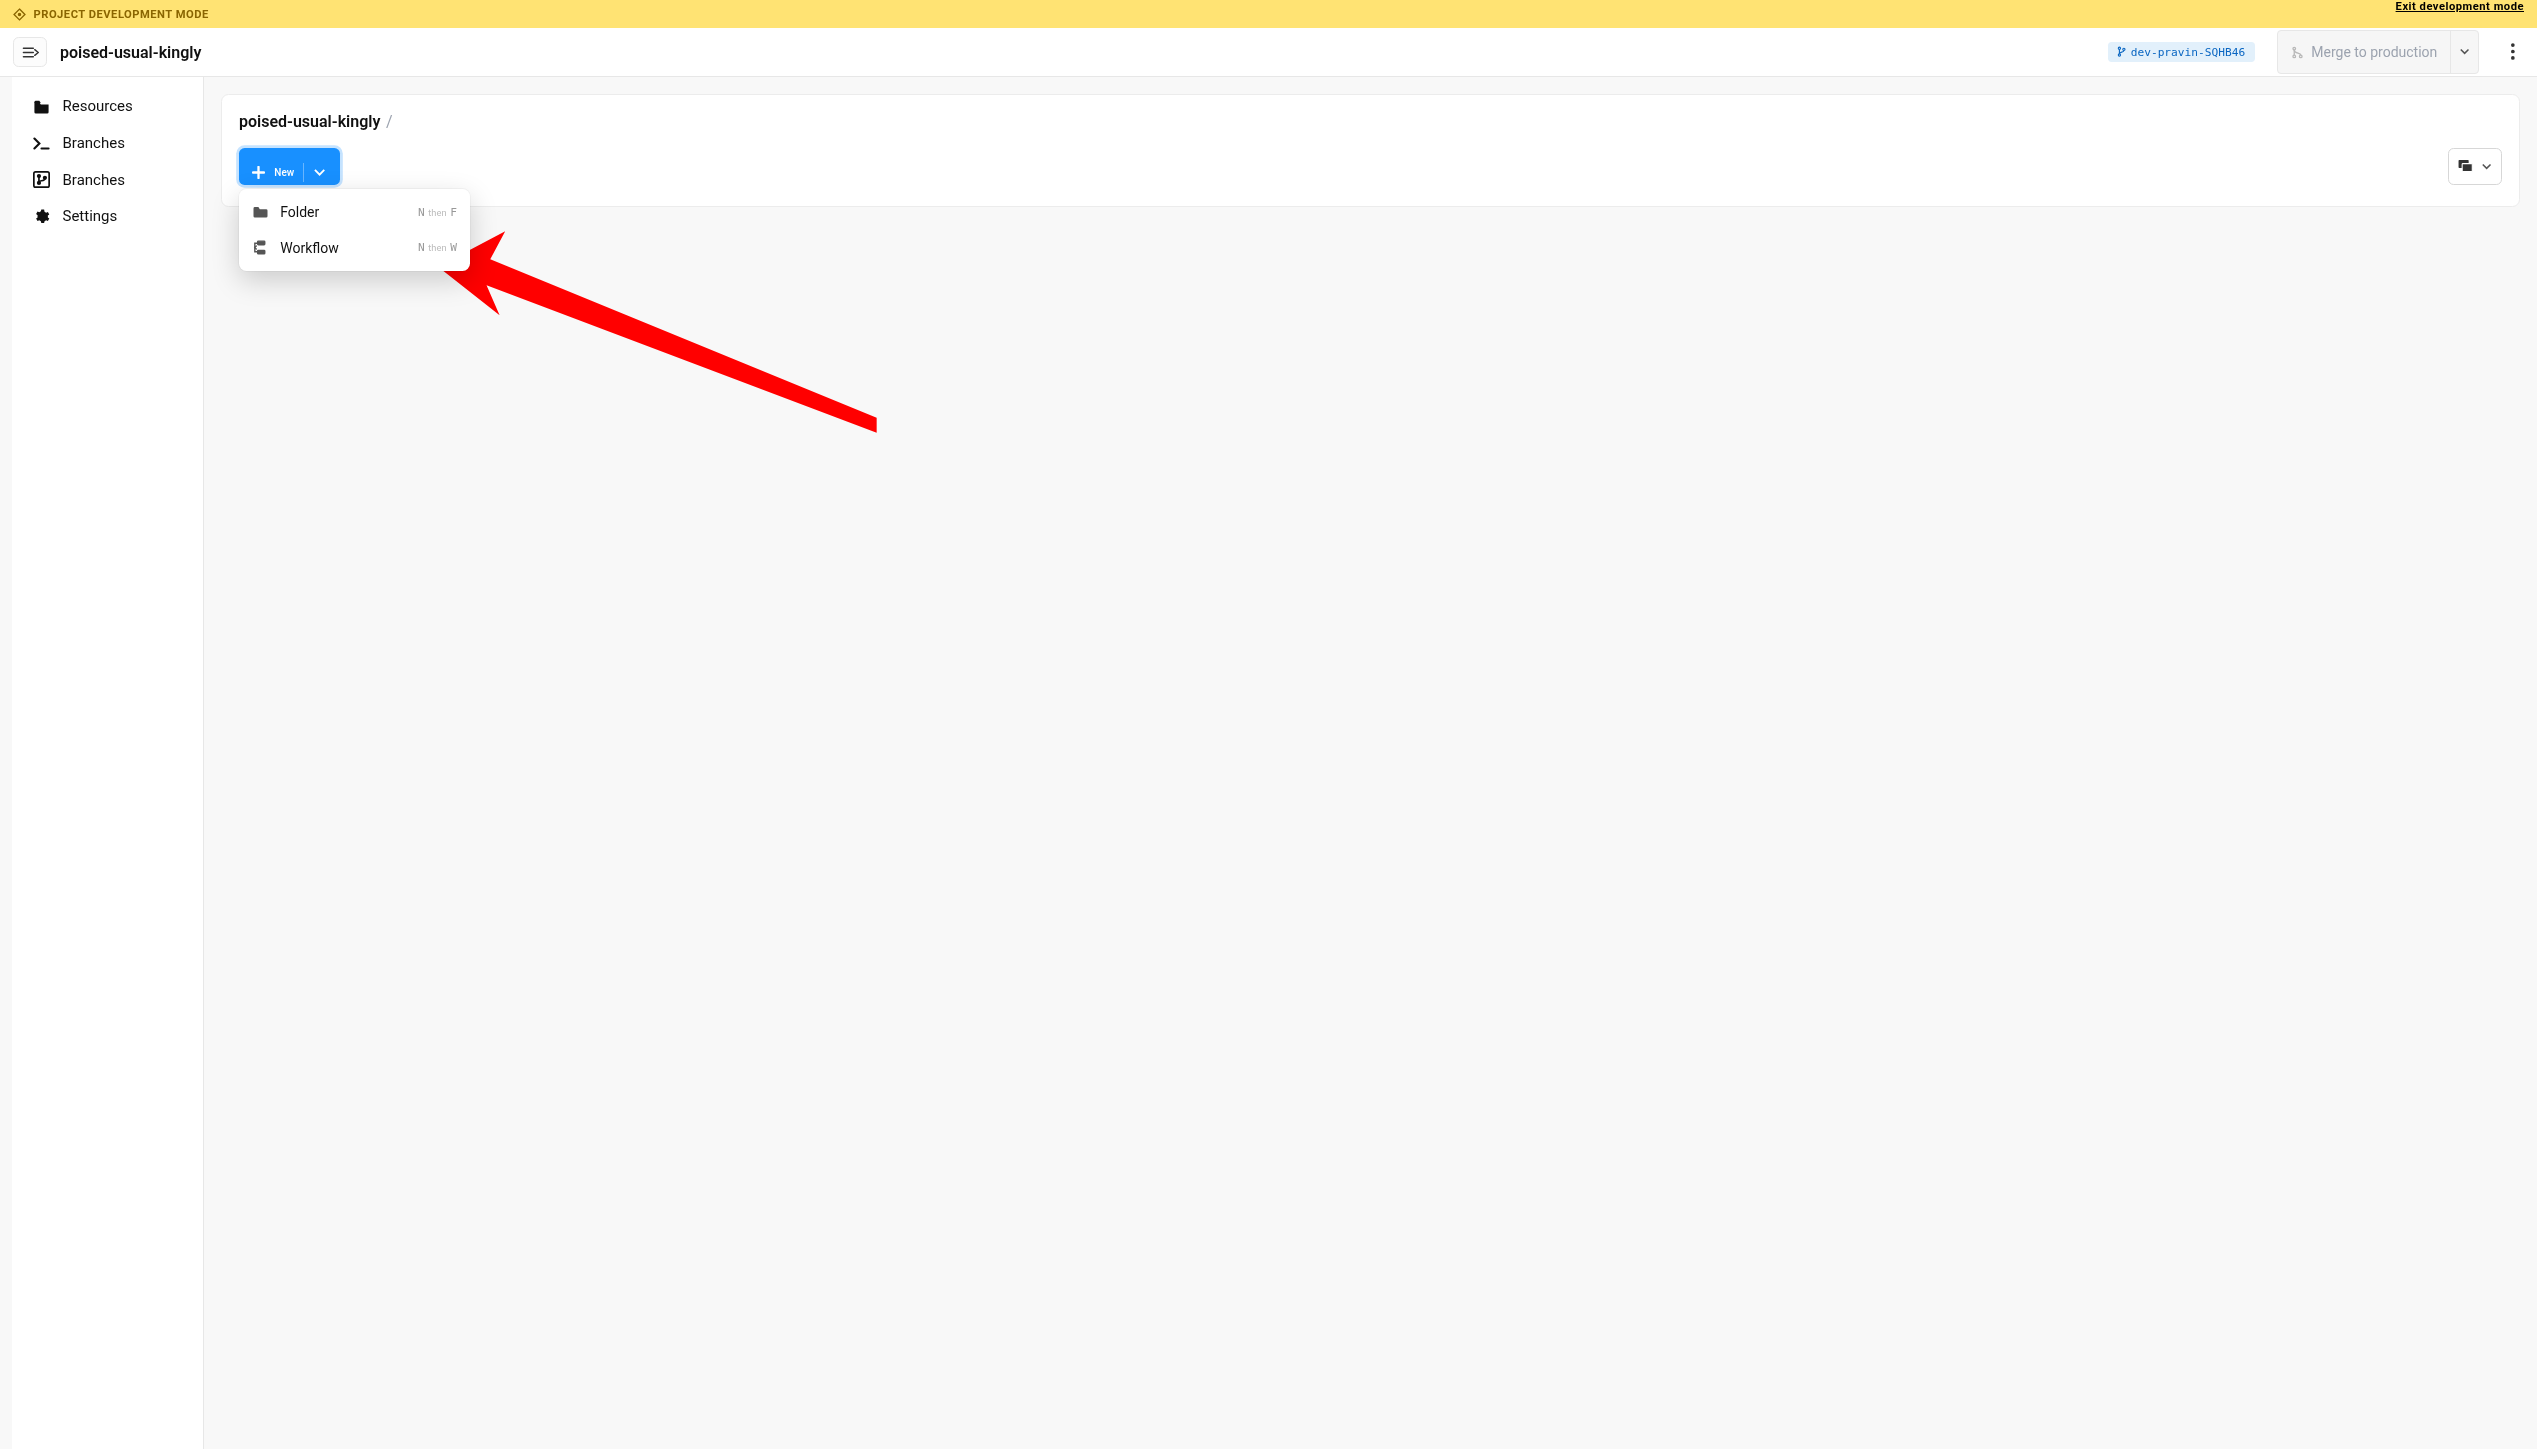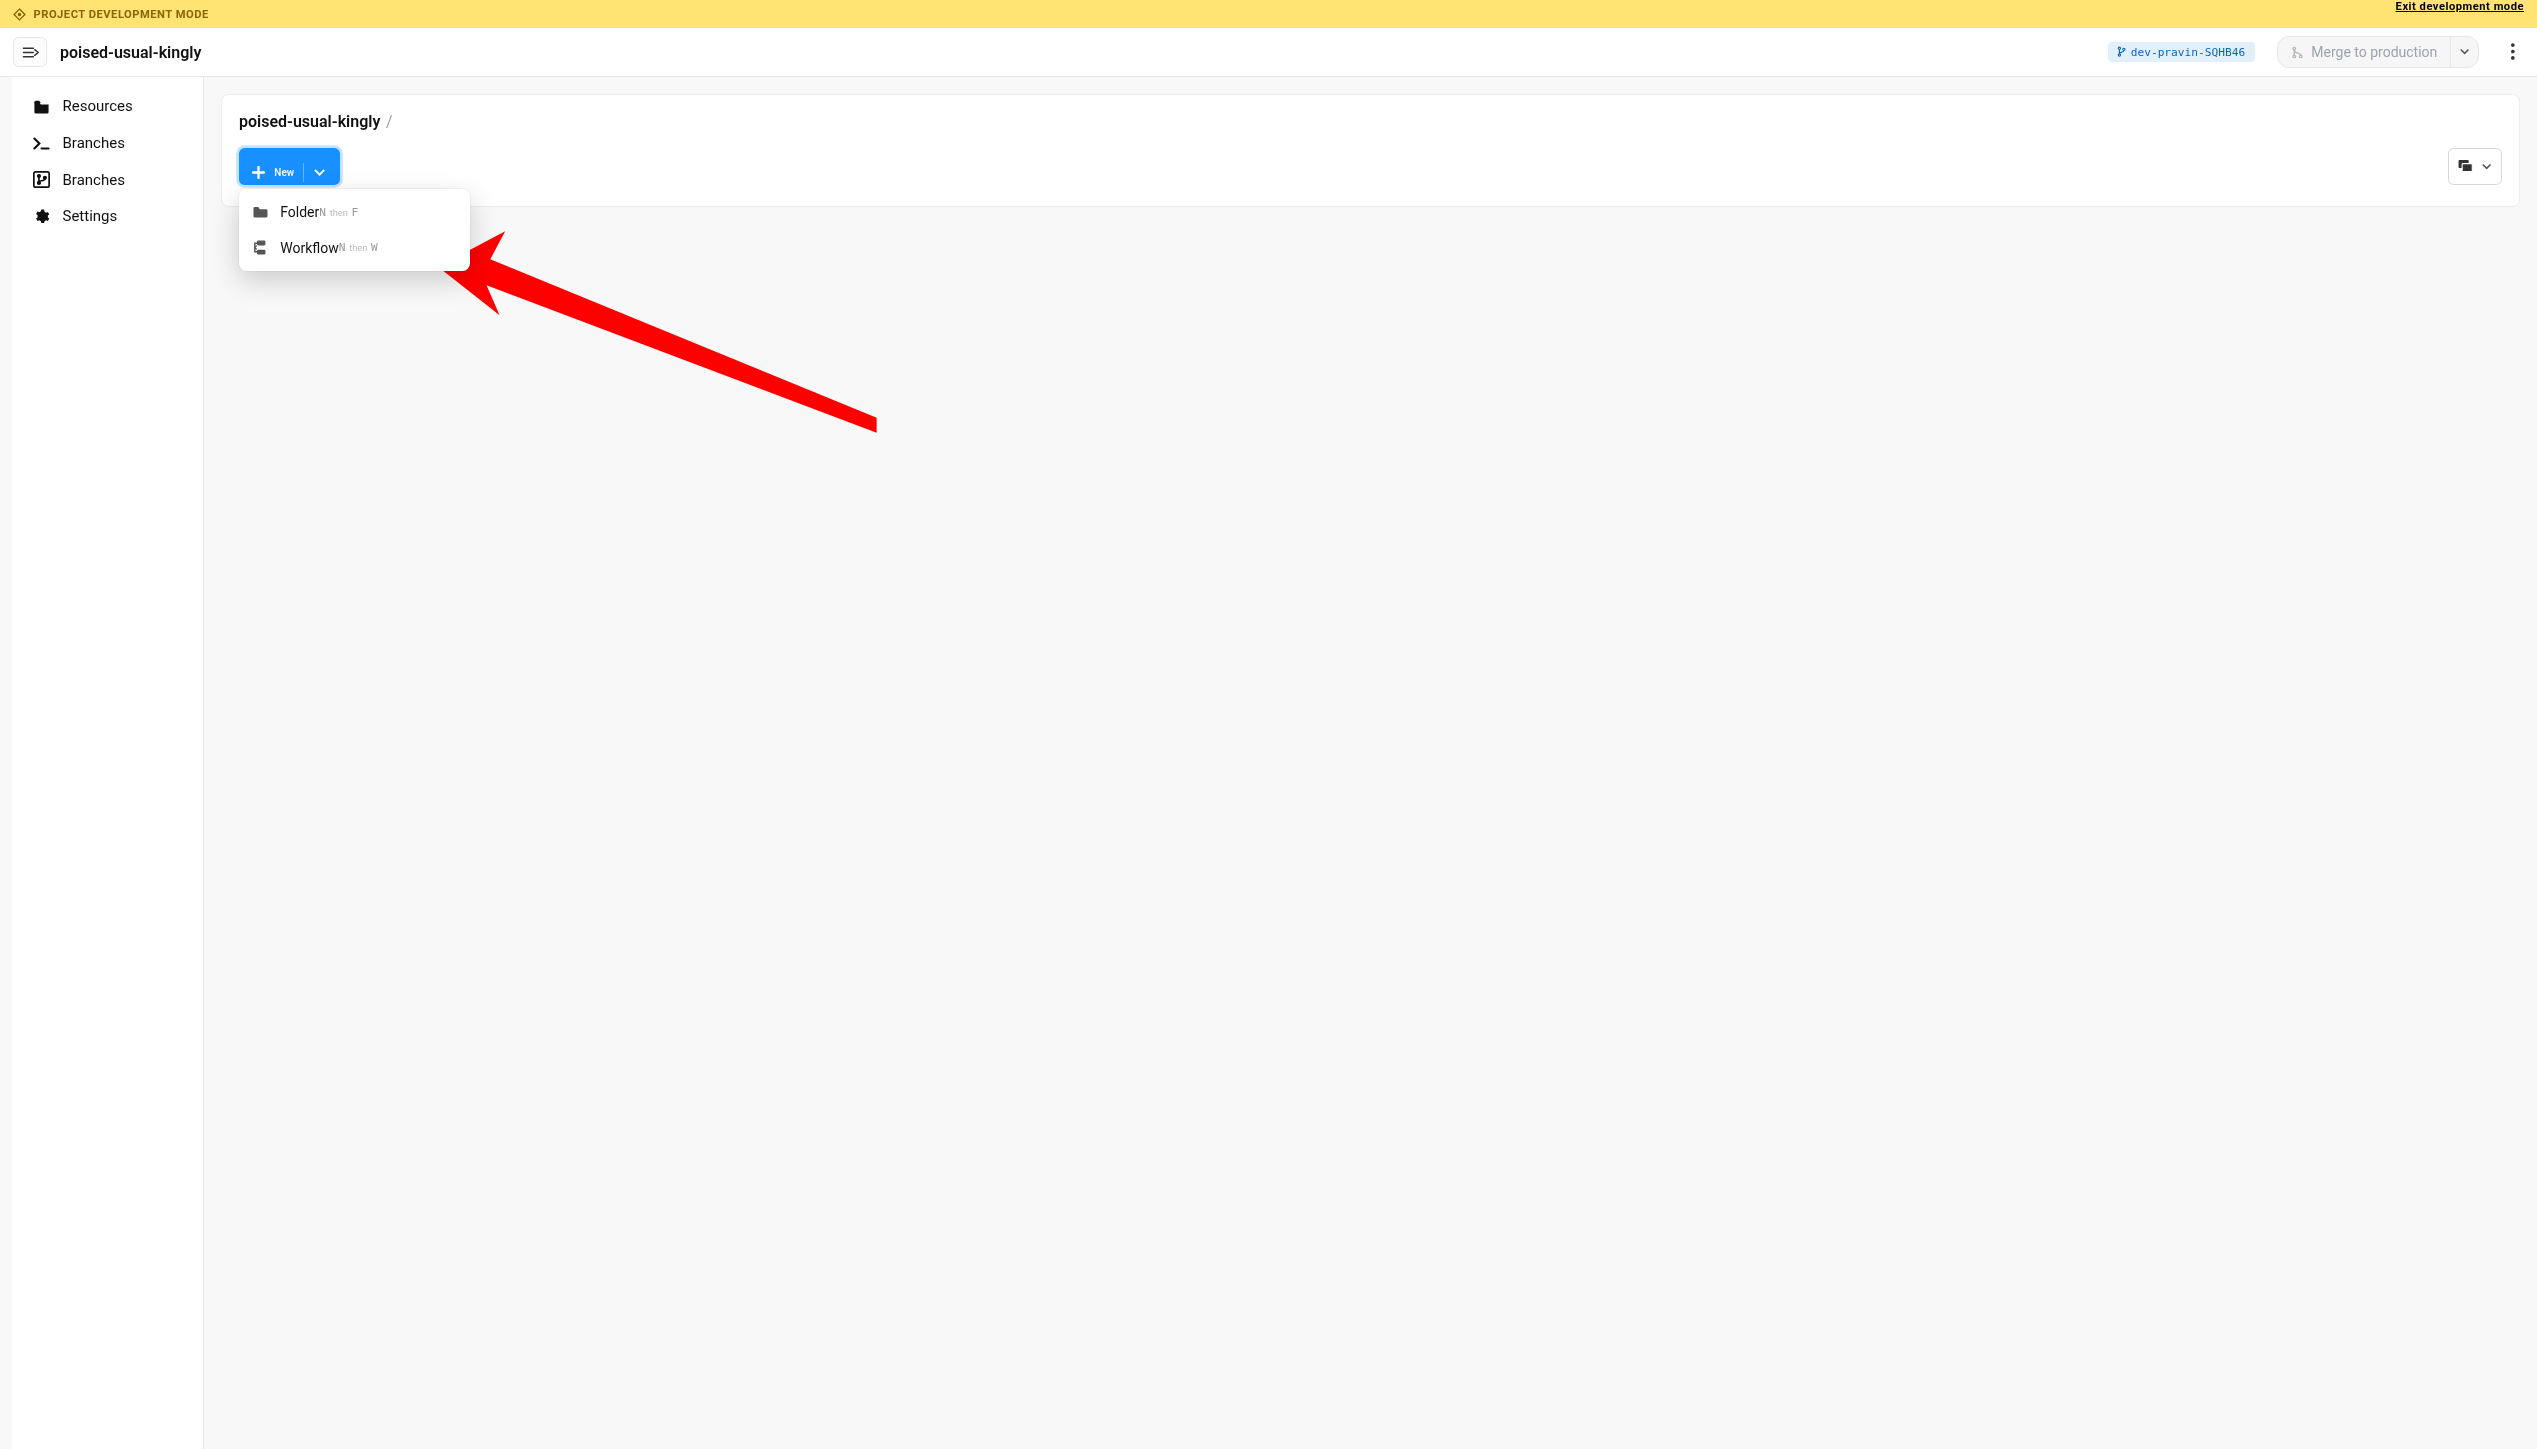--- a/index.html
+++ b/index.html
@@ -44,23 +44,23 @@
     color: #0a66c2;
     font-family: ui-monospace, Menlo, Consolas, monospace;
     font-size: 11.2px;
     padding: 3.7px 9.3px;
     border-radius: 3.7px;
     display: flex; align-items: center; gap: 4px;
   }
   .merge-group {
     display: flex; align-items: stretch;
     border: 0.9px solid #e7e7e7;
-    border-radius: 12px;
+    border-radius: 4px;
     background: #f6f6f6;
-    height: 32px;
+    height: 44px;
     margin-left: 9.3px;
     overflow: hidden;
     justify-content: space-between;
   }
   .merge-group .merge-btn {
     display: flex; align-items: center; gap: 7.5px;
     padding: 0 13px;
     color: #9ca3af;
     cursor: default;
     font-size: 14px;
@@ -151,21 +151,21 @@
     position: absolute;
     top: 41px; left: 0;
     width: 231px;
     background: #fff;
     border-radius: 7.5px;
     box-shadow: 0 9.3px 28px rgba(0,0,0,0.18), 0 0 0 0.9px rgba(0,0,0,0.04);
     padding: 5.6px 0;
     z-index: 20;
   }
   .dd-item {
-    display:flex; align-items:center; 
+    display:flex; align-items:center; justify-content: space-between;
     padding: 9.3px 13px;
     cursor:pointer;
     font-size: 14px;
   }
   .dd-item .l { display:flex; align-items:center; gap:11.2px; }
   .dd-item .l .ic { width:17px; height:17px; color:#555; display:flex;align-items:center;justify-content:center;}
   .dd-item .kb { font-size:11.2px; color:#bbb; display:flex; align-items:center; gap:3.7px;}
   .dd-item .kb .k { font-family: ui-monospace, Menlo, monospace; color:#999; }
   .dd-item .kb .then { font-size: 9.3px; }
 

